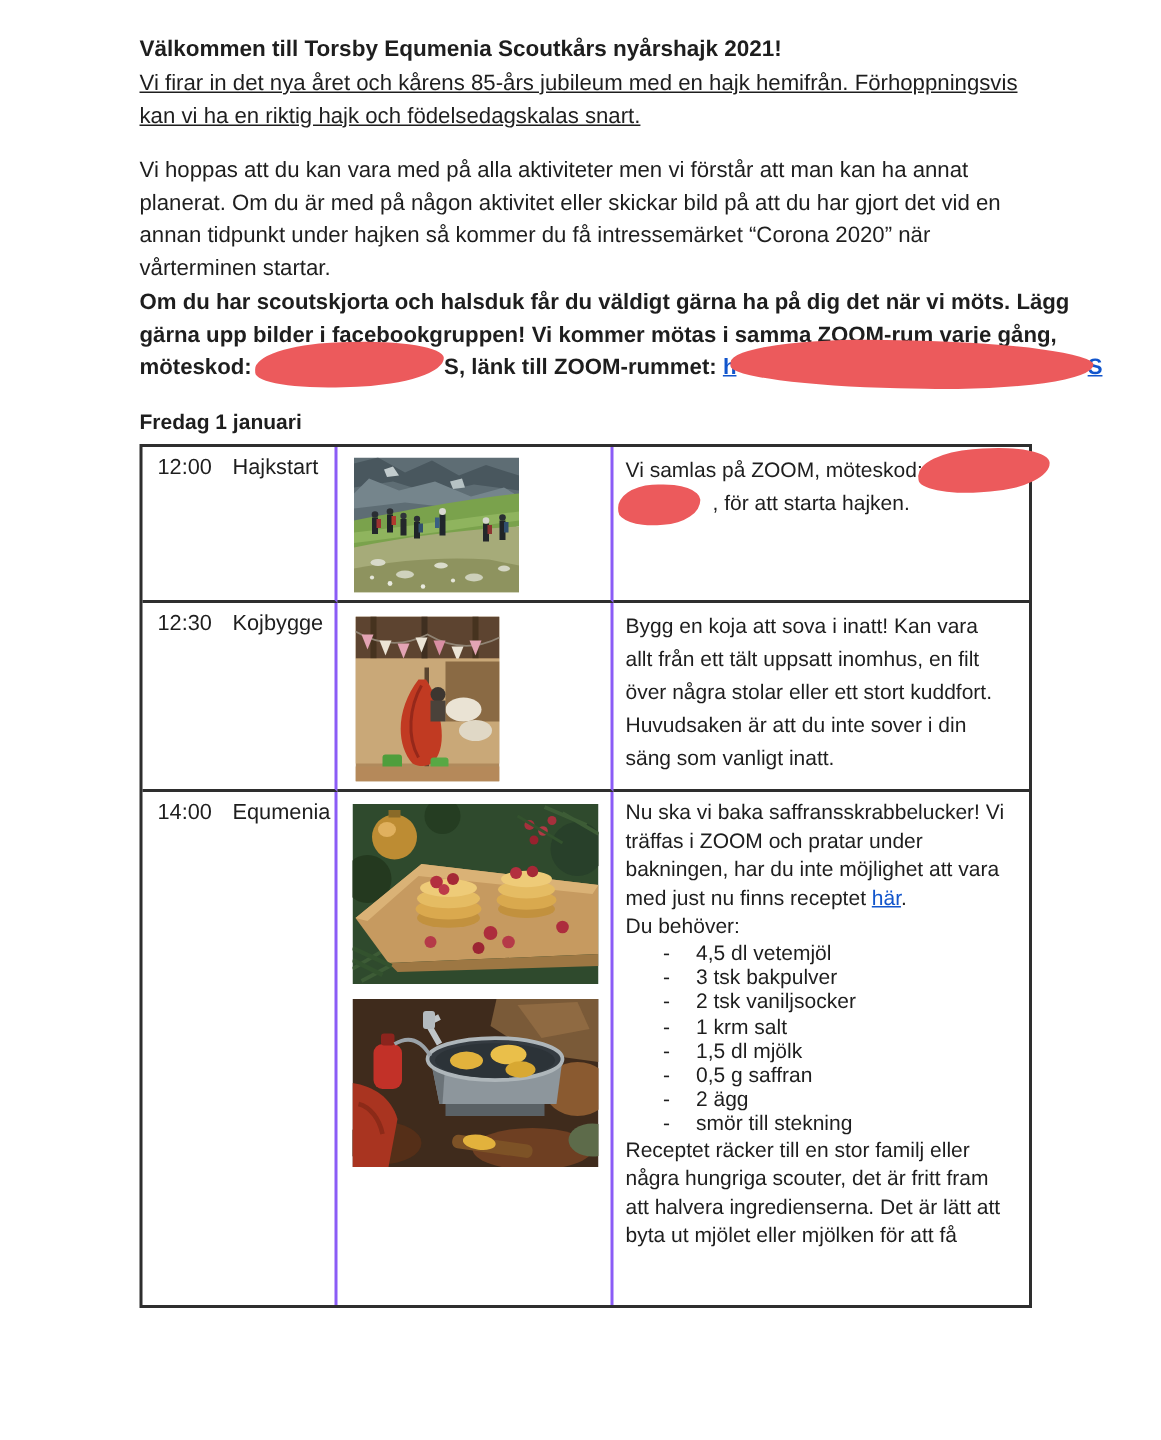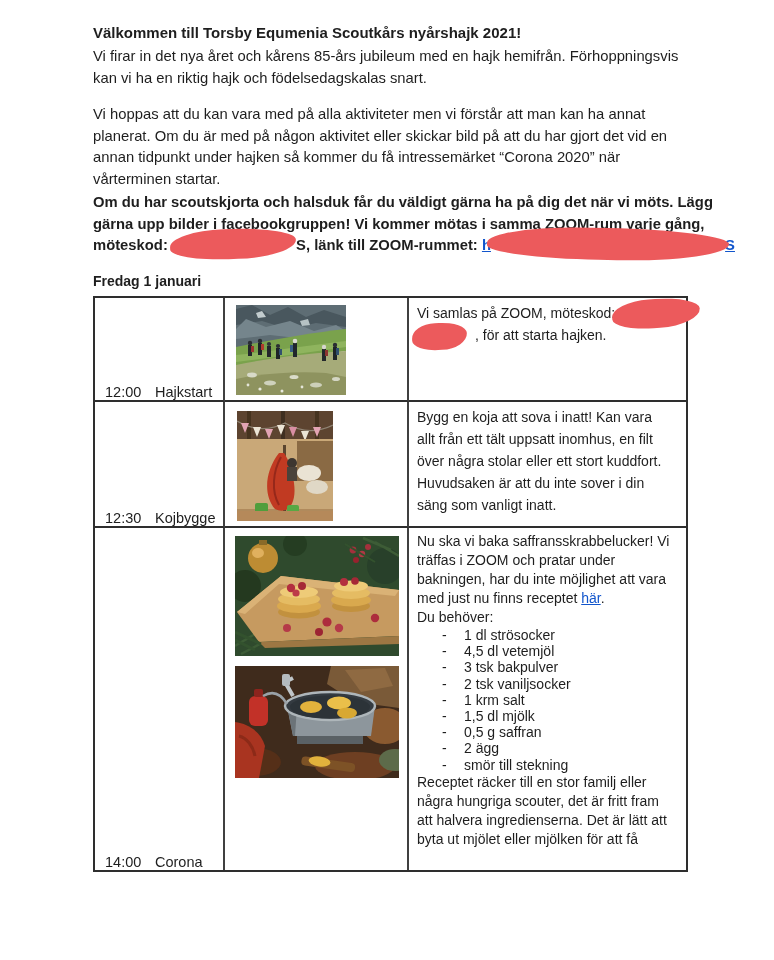--- a/index.html
+++ b/index.html
@@ -3,36 +3,36 @@
 <meta charset="utf-8">
 <style>
   html,body{margin:0;padding:0;background:#ffffff;}
   .doc{
     position:relative;width:774px;height:960px;background:#ffffff;
     font-family:"Liberation Sans",sans-serif;color:#1e1e1e;overflow:hidden;
   }
   .line{white-space:nowrap;}
   .title{position:absolute;left:93px;top:24px;font-size:15px;font-weight:700;}
   .para{position:absolute;left:93px;font-size:14.8px;line-height:21.5px;}
-  .p1{top:46px;}
+  .p1{top:46px;text-decoration:underline;}
   .p2{top:104px;}
   .p3{top:192px;font-weight:bold;}
   .day{position:absolute;left:93px;top:273px;font-size:14px;font-weight:700;}
   .link{color:#1155cc;text-decoration:underline;cursor:pointer;}
   
   .redact-wrap{display:inline-block;position:relative;height:15px;vertical-align:-2px;}
   .blob{position:absolute;background:#ec5a5c;border-radius:46% 54% 50% 50% / 58% 46% 62% 42%;}
   
   .tbl{
     position:absolute;left:93px;top:296px;
     display:grid;grid-template-columns:130px 184px 277px;grid-template-rows:104px 126px 342px;
     border:2px solid #2e2e2e;
   }
   .cell{box-sizing:border-box;}
-  .br{border-right:2px solid #404040;align-items:flex-end;}
+  .br{border-right:2px solid #8b5cf6;}
   .bb{border-bottom:2px solid #2e2e2e;}
   .c-act{display:flex;padding:6px 0 0 10px;font-size:14.5px;}
   .c-act .time{width:50px;flex:0 0 auto;}
   .c-img{padding:0;}
   .c-desc{position:relative;padding:4px 4px 0 8px;font-size:14px;line-height:22px;}
   .c-desc .indent2{padding-left:58px;}
   .ln{line-height:19px;}
   ul.ing{list-style:none;margin:0;padding:0;}
   ul.ing li{position:relative;padding-left:47px;line-height:16.2px;font-size:14px;}
   ul.ing li::before{content:"-";position:absolute;left:25px;}
@@ -171,21 +171,21 @@
     <div class="cell c-desc bb">
       <div class="line">Bygg en koja att sova i inatt! Kan vara</div>
       <div class="line">allt från ett tält uppsatt inomhus, en filt</div>
       <div class="line">över några stolar eller ett stort kuddfort.</div>
       <div class="line">Huvudsaken är att du inte sover i din</div>
       <div class="line">säng som vanligt inatt.</div>
     </div>
 
     <div class="cell c-act br">
       <span class="time">14:00</span>
-      <span>Corona</span>
+      <span>Equmenia</span>
     </div>
     <div class="cell c-img br">
       <svg class="photo ph3" width="164" height="120" viewBox="0 0 164 120">
         <rect width="164" height="120" fill="#2f4a2d"></rect>
         <circle cx="10" cy="50" r="16" fill="#24391f"></circle>
         <circle cx="150" cy="30" r="18" fill="#28402a"></circle>
         <circle cx="60" cy="8" r="12" fill="#253d22"></circle>
         <path d="M0,110 L30,92 M6,118 L40,100 M140,6 L164,20 M128,2 L156,14" stroke="#3d5c36" stroke-width="2.5"></path>
         <circle cx="28" cy="22" r="15" fill="#bd8c33"></circle>
         <ellipse cx="23" cy="17" rx="6" ry="5" fill="#e0b05e"></ellipse>
@@ -256,21 +256,20 @@
     <div class="cell c-desc">
       <div class="line ln">Nu ska vi baka saffransskrabbelucker! Vi</div>
       <div class="line ln">träffas i ZOOM och pratar under</div>
       <div class="line ln">bakningen, har du inte möjlighet att vara</div>
       <div class="line ln">
         <span>med just nu finns receptet</span>
         <span class="link">här</span><span>.</span>
       </div>
       <div class="line ln">Du behöver:</div>
       <ul class="ing">
-        <li>1 dl strösocker</li>
         <li>4,5 dl vetemjöl</li>
         <li>3 tsk bakpulver</li>
         <li>2 tsk vaniljsocker</li>
         <li>1 krm salt</li>
         <li>1,5 dl mjölk</li>
         <li>0,5 g saffran</li>
         <li>2 ägg</li>
         <li>smör till stekning</li>
       </ul>
       <div class="line ln">Receptet räcker till en stor familj eller</div>

